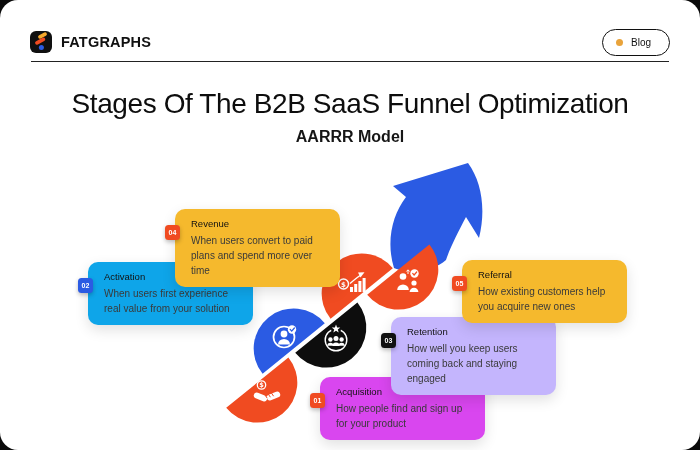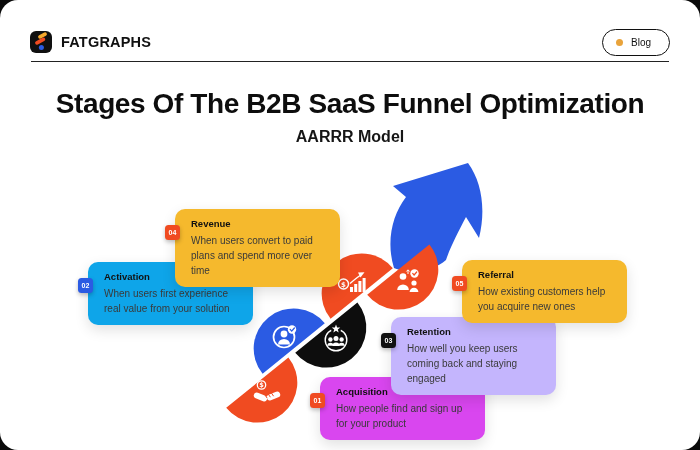--- a/index.html
+++ b/index.html
@@ -38,40 +38,40 @@
     font-size: 10px; color: #101010; font-weight: 500; cursor: pointer;
   }
   .blog-dot { width: 7px; height: 7px; border-radius: 50%; display: inline-block; }
   .divider {
     position: absolute; top: 61px; left: 31px; right: 31px;
     border-top: 1.6px solid #222;
   }
   
   .titles { position: absolute; top: 88px; left: 0; right: 0; text-align: center; }
   .main-title {
-    font-size: 28px; font-weight: 700; color: #0d0d0d; letter-spacing: -0.4px;
+    font-size: 28px; font-weight: 400; color: #0d0d0d; letter-spacing: -0.4px;
   }
   .subtitle { margin-top: 8px; font-size: 16px; font-weight: 700; color: #161616; }
   
   .diagram { position: absolute; inset: 0; }
   .diagram-svg { position: absolute; left: 0; top: 0; z-index: 1; }
   .stage-card {
     position: absolute; z-index: 2;
     width: 165px; min-height: 46px;
     border-radius: 10px; padding: 9px 14px 9px 16px;
     box-shadow: 0 5px 14px rgba(0,0,0,.12);
   }
   .stage-badge {
     position: absolute; left: -10px; top: 16px;
     width: 15px; height: 15px; border-radius: 3.5px;
     color: #fff; font-size: 7px; font-weight: 700;
     display: flex; align-items: center; justify-content: center;
     box-shadow: 0 2px 4px rgba(0,0,0,.25);
   }
-  .stage-title { font-size: 9.5px; font-weight: 700; color: #111; margin-bottom: 3.5px; }
+  .stage-title { font-size: 9.5px; font-weight: 400; color: #111; margin-bottom: 3.5px; }
   .stage-desc { font-size: 10px; font-weight: 500; color: #3a3a3a; line-height: 1.5; }
 </style>
 </head>
 <body>
 
 <div class="page">
 
   <div class="header">
     <div class="brand">
       <span class="logo-box">

